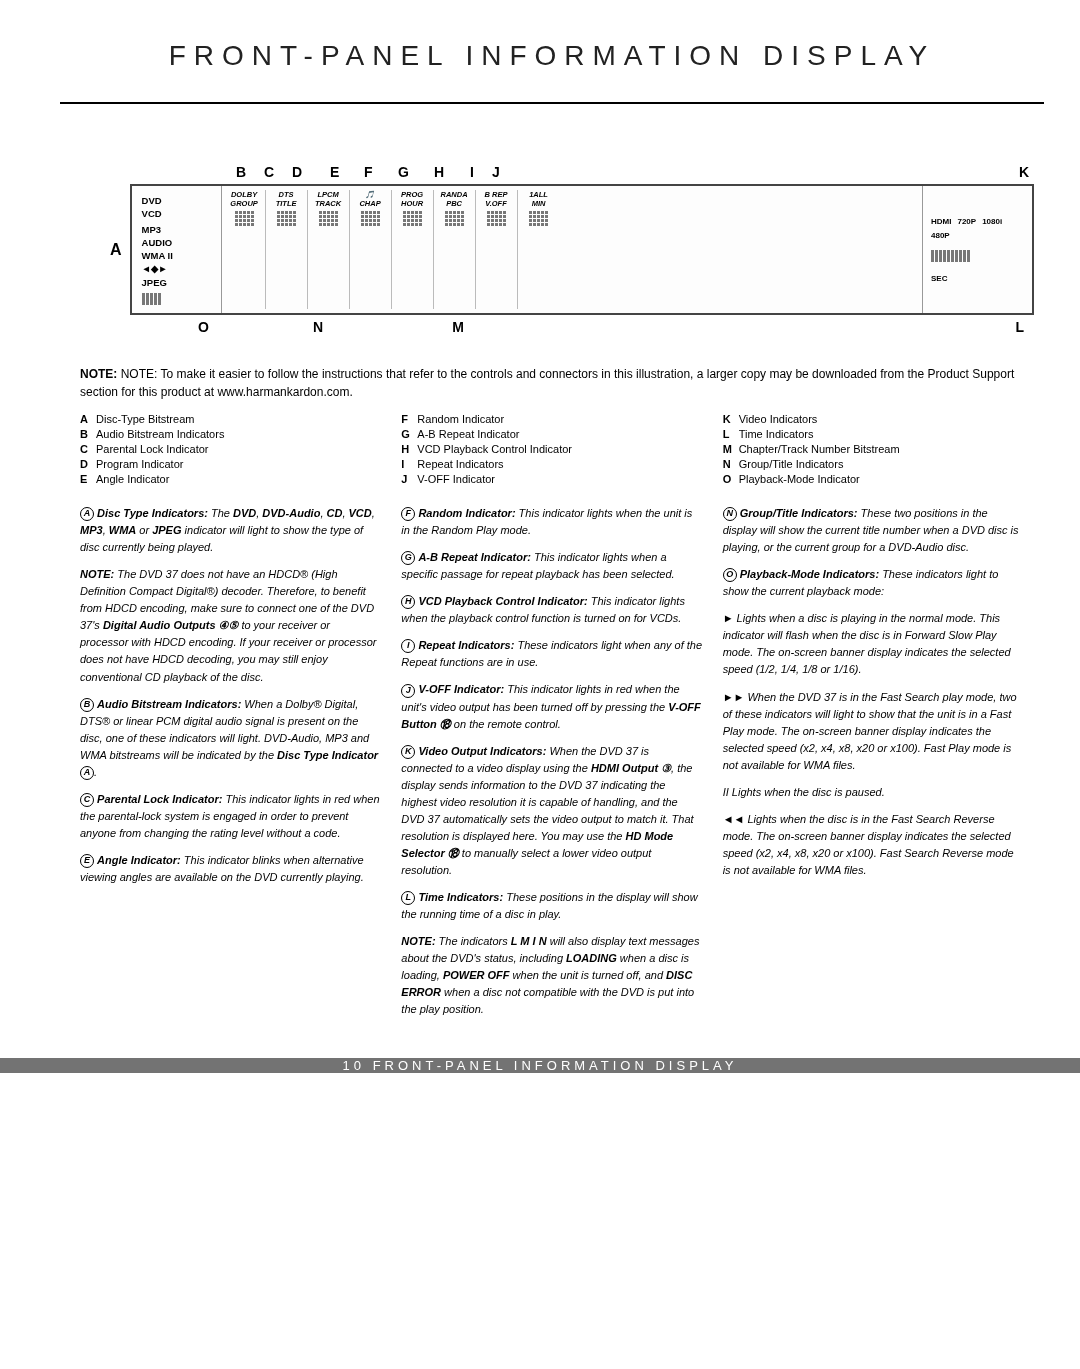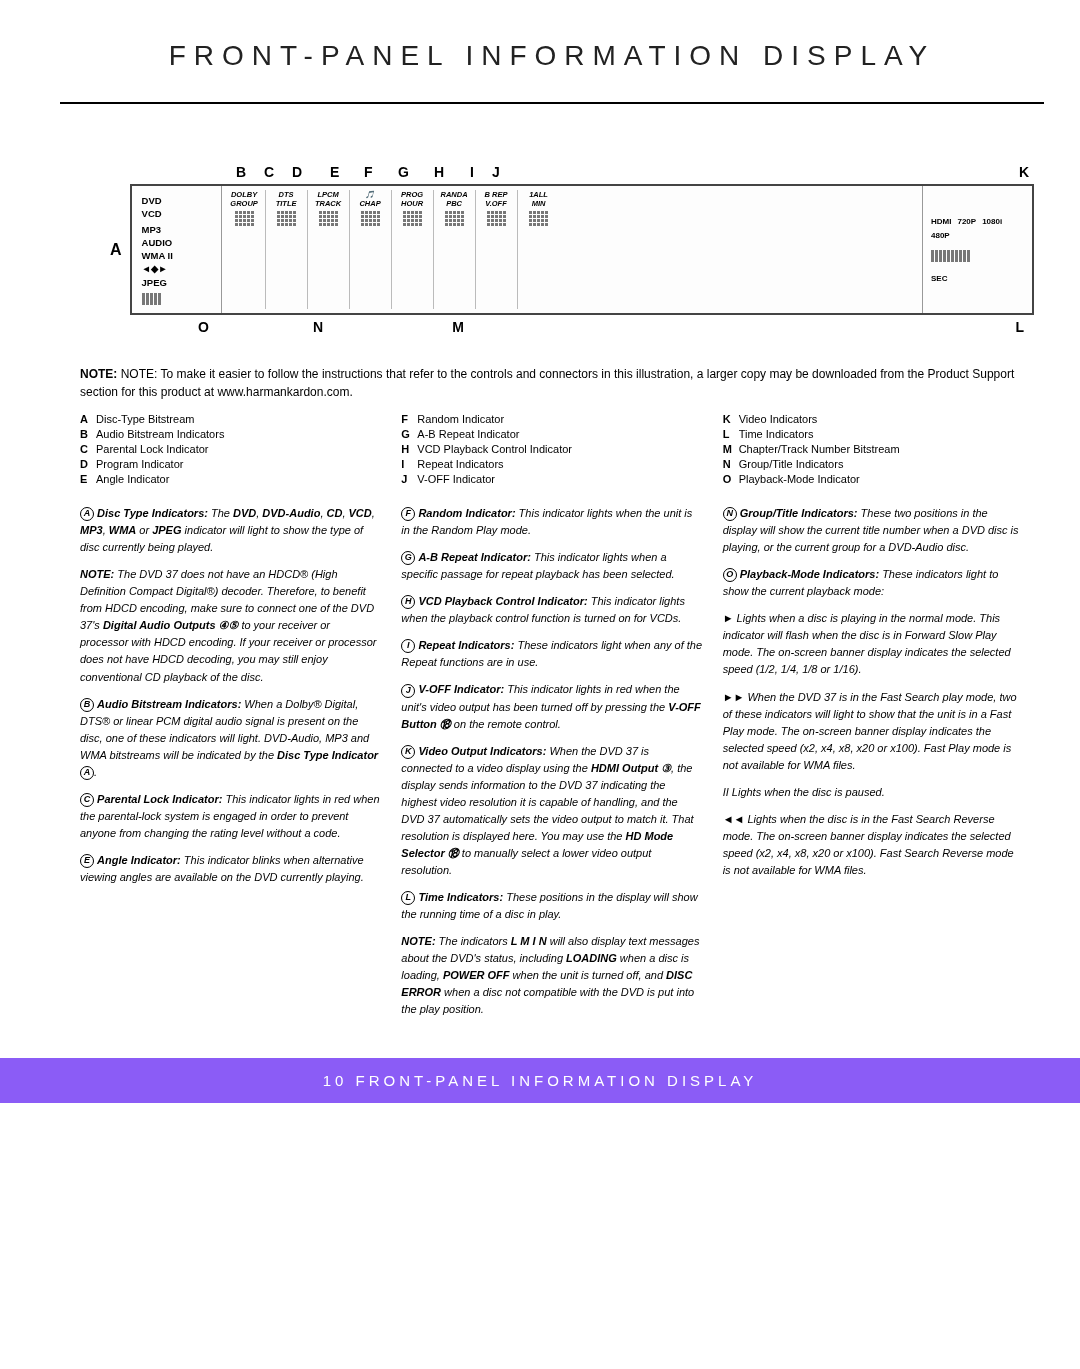--- a/index.html
+++ b/index.html
@@ -88,25 +88,24 @@
       height: 14px;
       border: 1px solid #000;
       border-radius: 50%;
       font-size: 9px;
       font-weight: bold;
       vertical-align: middle;
     }
 
     
     .footer {
-      background: #8b5cf6;
+      background: #737373;
       color: #fff;
       text-align: center;
-      padding: 14px;
-      font-size: 15px;
+      font-size: 13px;
       letter-spacing: 4px;
       margin-top: 10px;
     }
 
     .note-text {
       font-size: 12px;
       line-height: 1.5;
       margin: 0 20px 12px 20px;
     }
 

